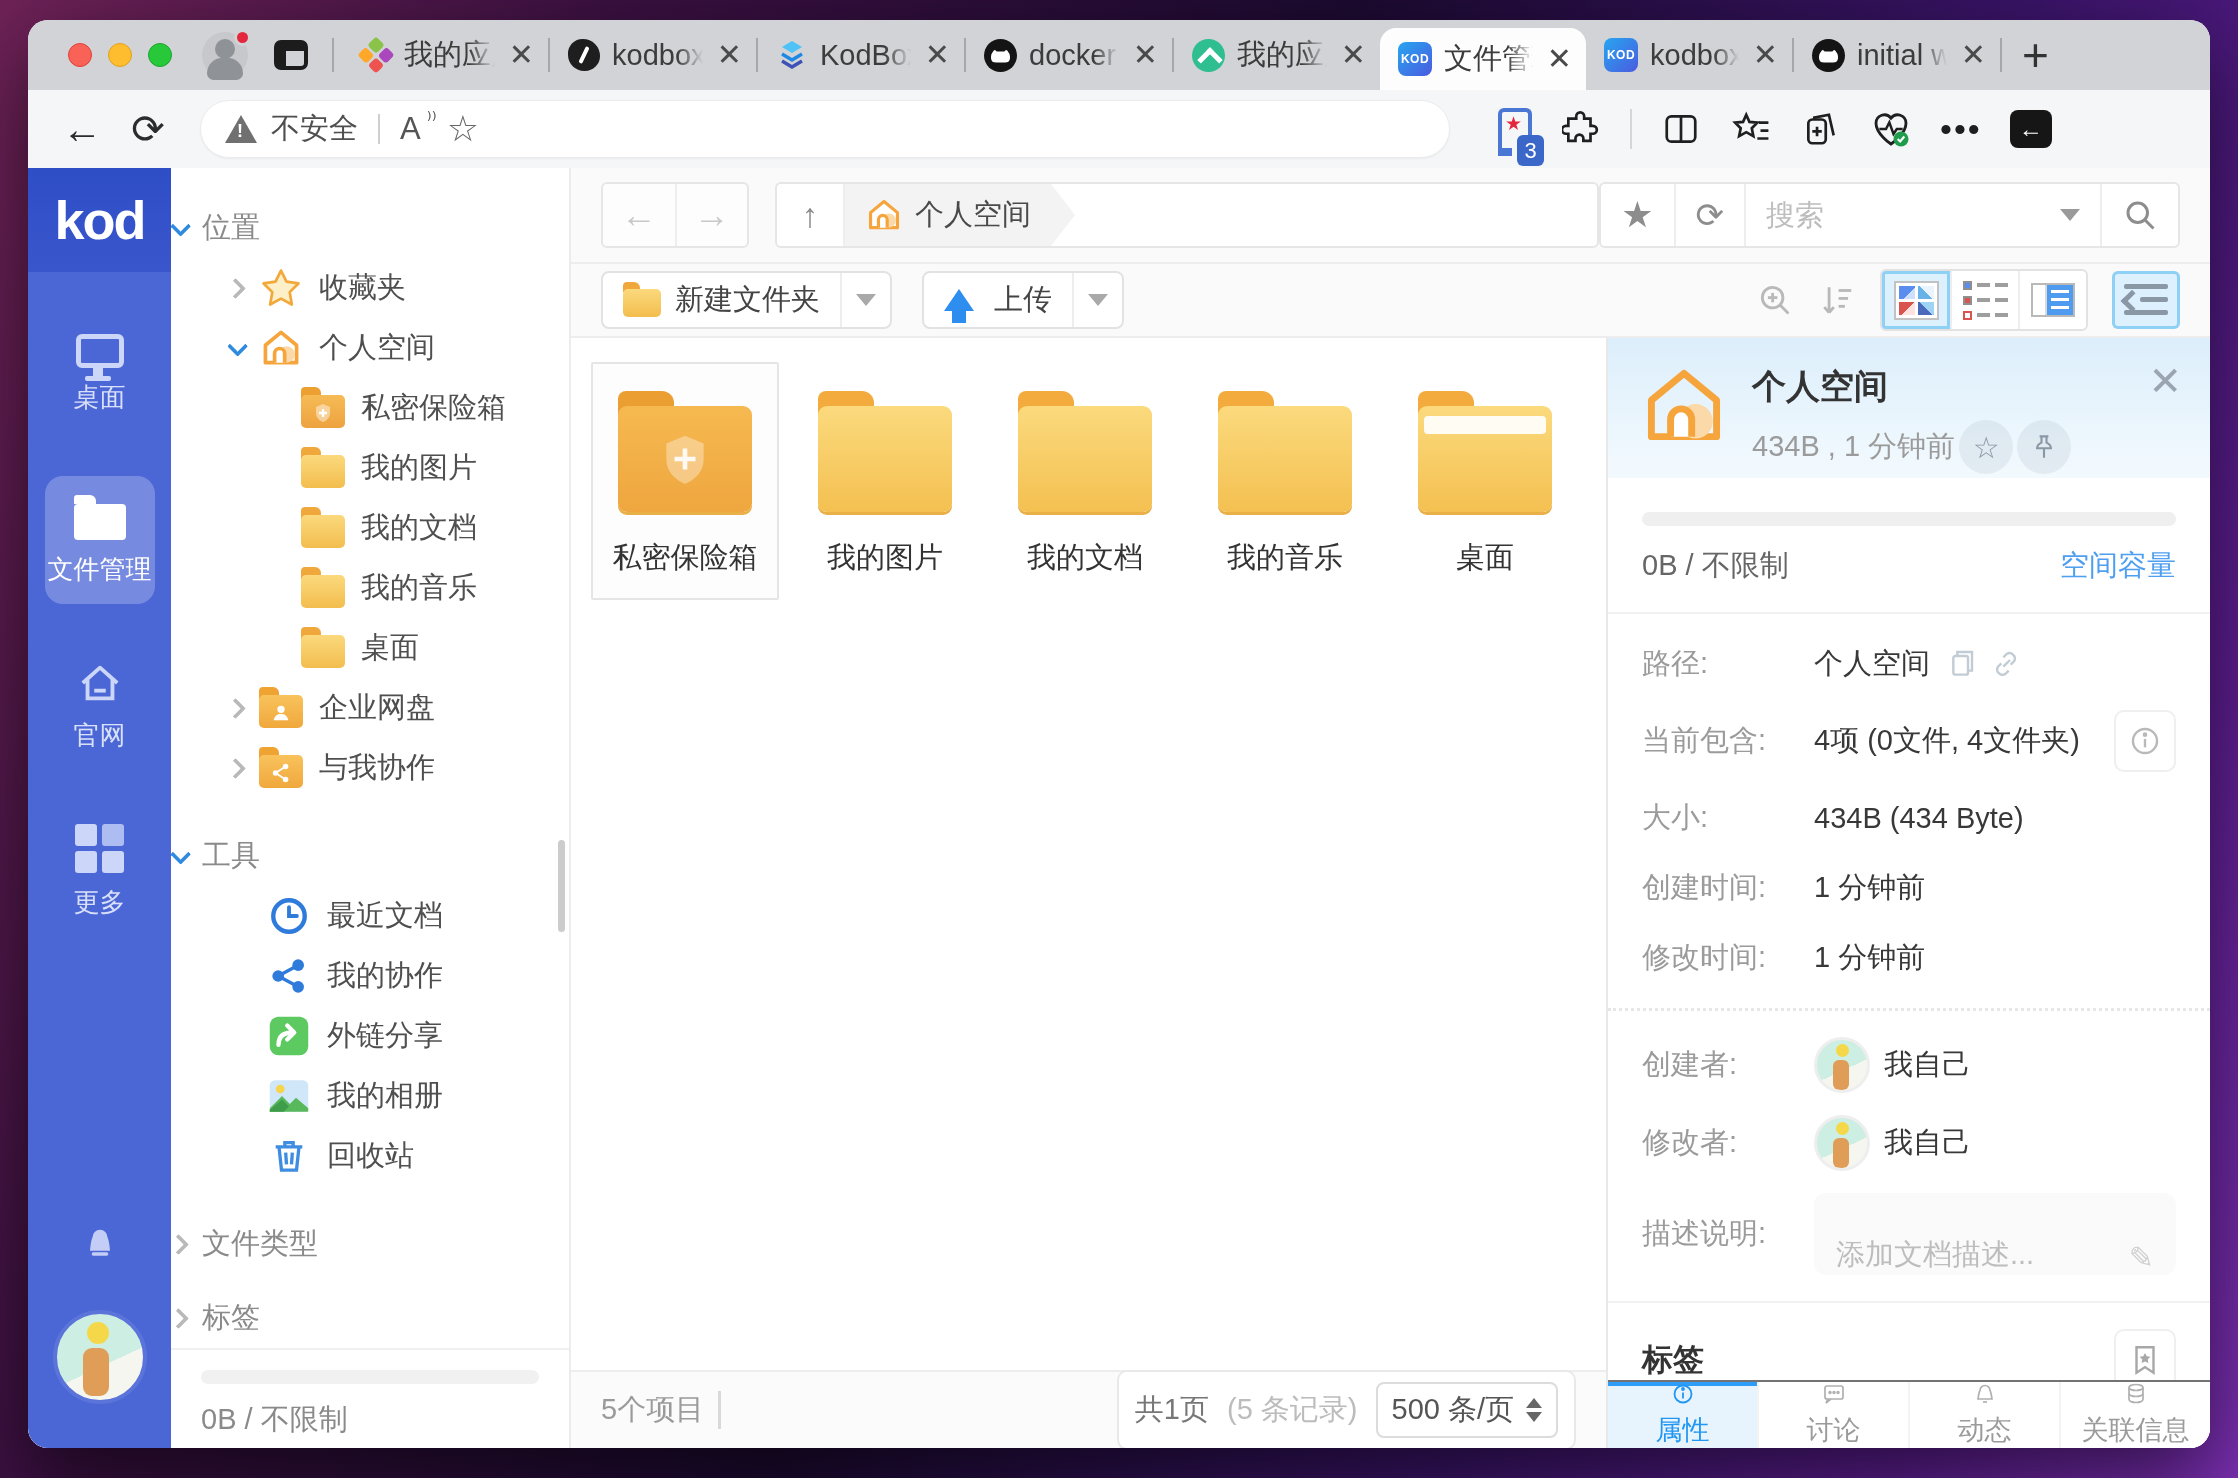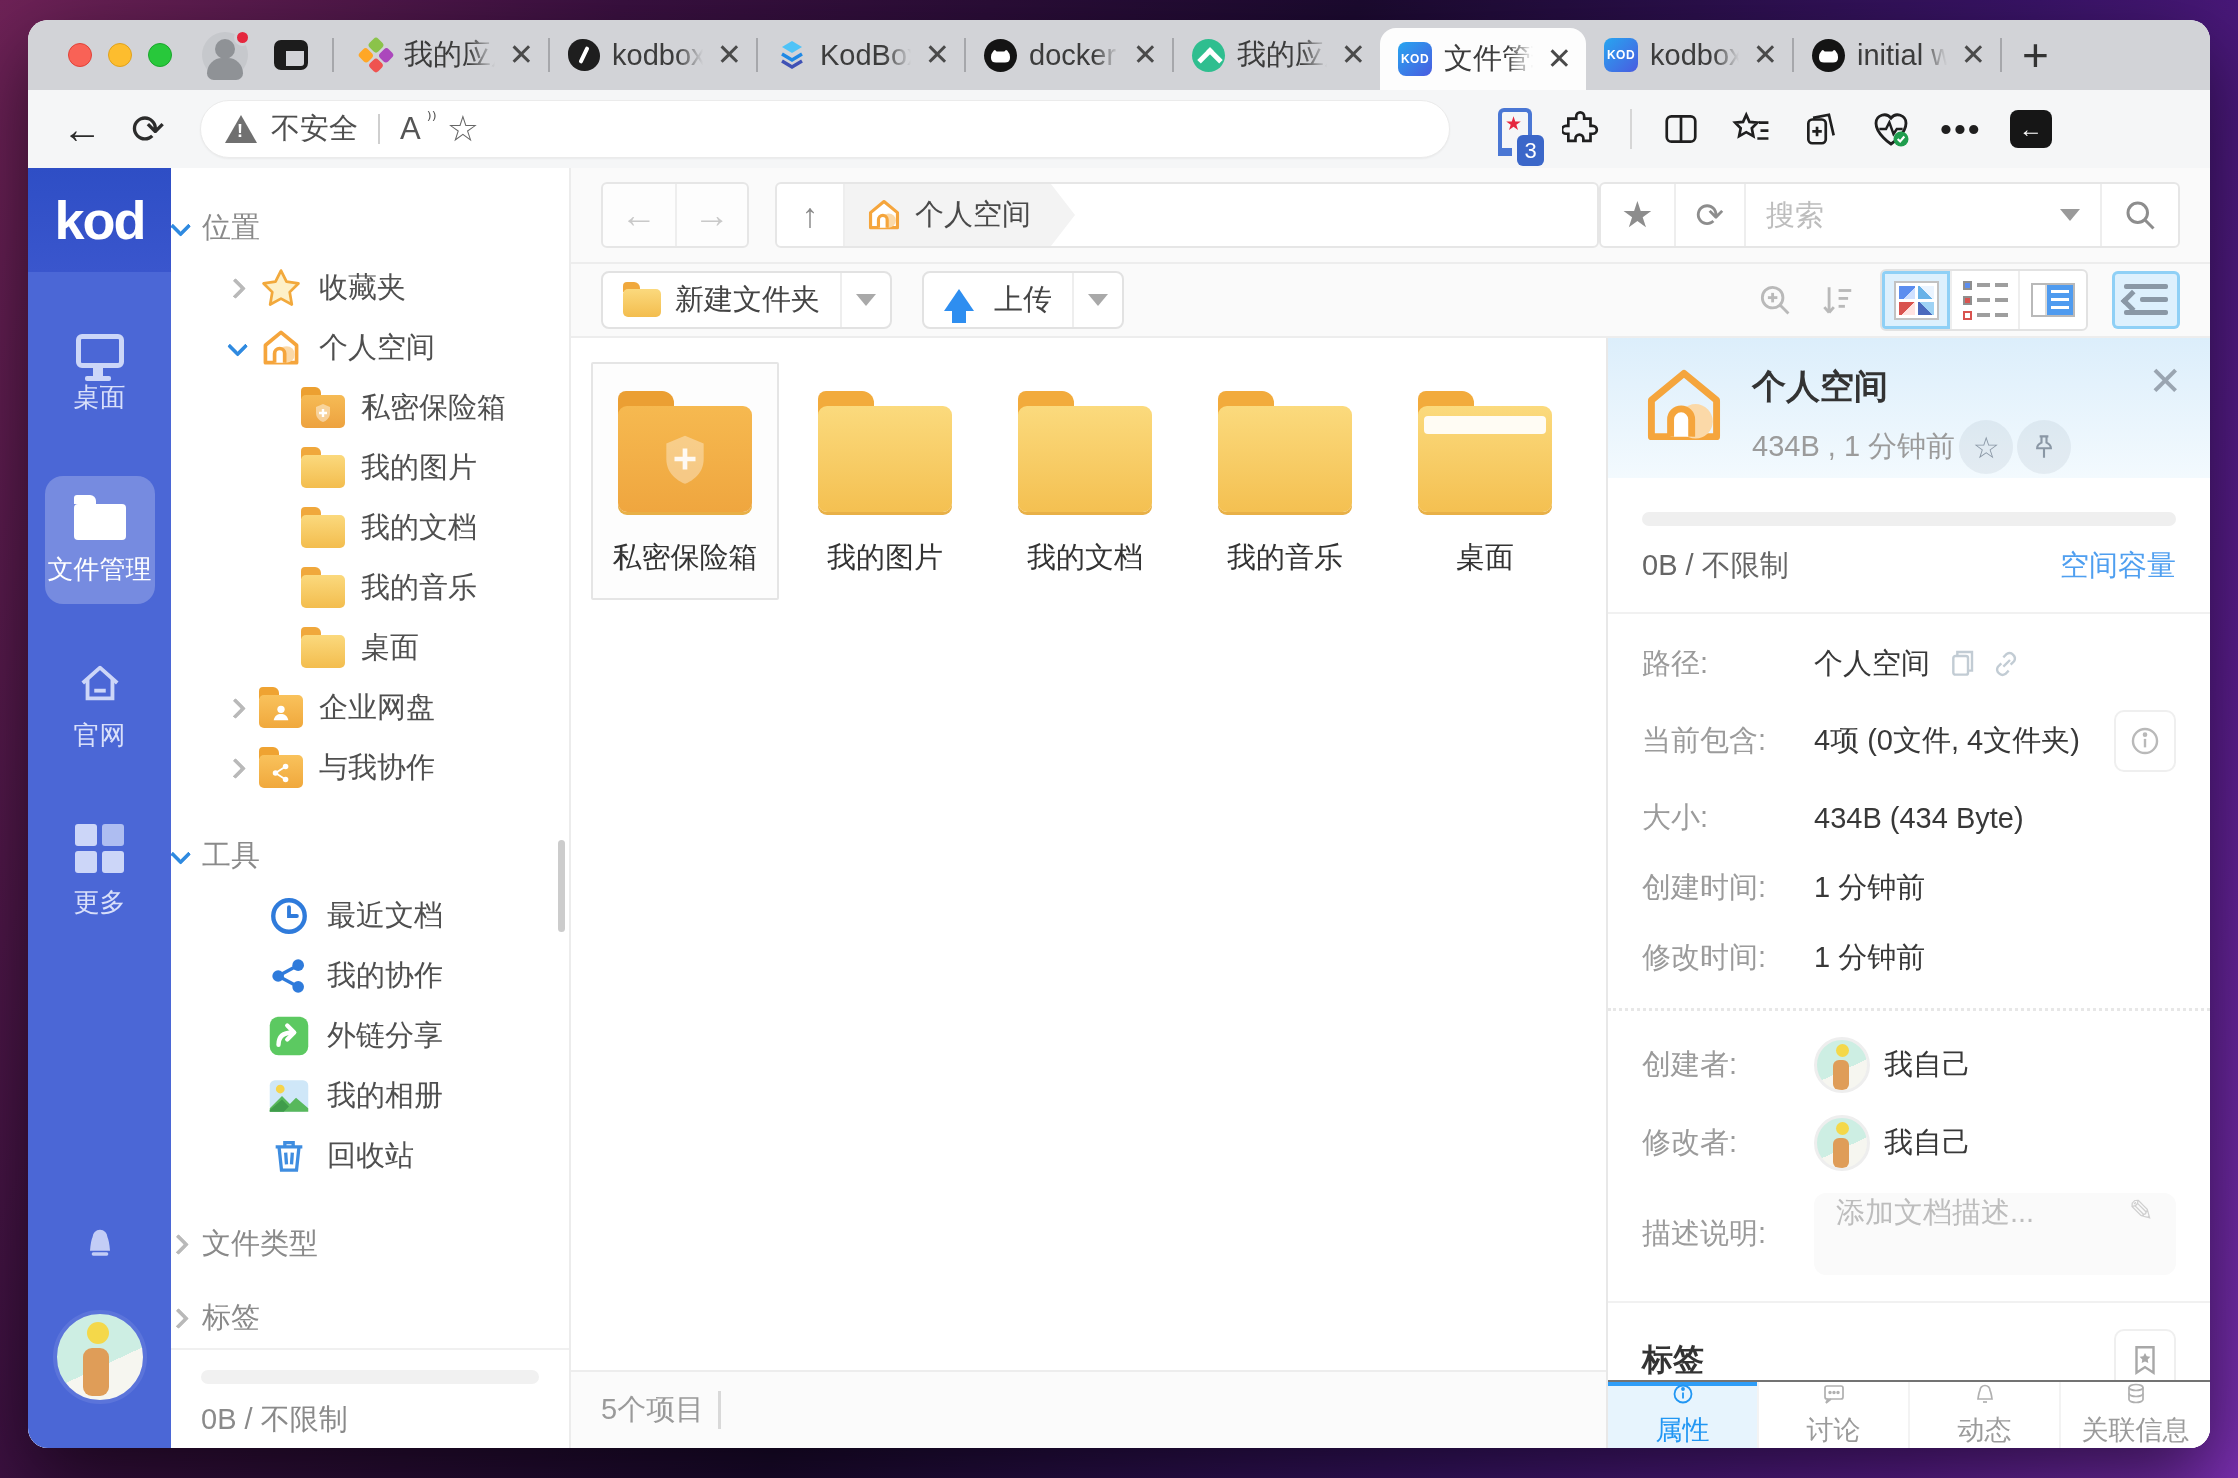--- a/index.html
+++ b/index.html
@@ -213,21 +213,21 @@
   .hr.dotted{border-top:3px dotted #e7e7e7}
   .drow{display:flex;align-items:center;margin-bottom:22px;min-height:48px}
   .dlabel{width:172px;flex:none;font-size:29px;color:#9b9b9b}
   .dval{font-size:29px;color:#383838;display:flex;align-items:center;gap:14px;flex:1}
   .ginline{color:#c2ccd4}
   .infobtn{margin-left:auto;width:62px;height:62px;border:2px solid #efefef;border-radius:10px;display:flex;align-items:center;justify-content:center;color:#b9b9b9}
   .miniava{width:56px;height:56px;border-radius:50%;position:relative;overflow:hidden;border:3px solid #eee;flex:none;
     background:linear-gradient(155deg,#cdeee3 0%,#cdeee3 58%,#f6f6f0 58%)}
   .miniava::before{content:"";position:absolute;left:16px;top:20px;width:16px;height:30px;background:#df9d58;border-radius:6px}
   .miniava::after{content:"";position:absolute;left:19px;top:4px;width:13px;height:13px;border-radius:50%;background:#f4d84a}
-  .descbox{flex:1;height:82px;background:#fafafa;border-radius:12px;display:flex;align-items:flex-start;padding:0 22px;gap:12px}
+  .descbox{flex:1;height:82px;background:#fafafa;border-radius:12px;display:flex;align-items:flex-end;padding:0 22px;gap:12px}
   .descph{font-size:29px;color:#bdbdbd;flex:1}
   .pencil{color:#cfcfcf;font-size:30px}
   .tagrow{display:flex;align-items:center;margin-top:2px}
   .tagtitle{font-size:31px;font-weight:700;color:#333}
   .tagbtn{margin-left:auto;width:62px;height:62px;border:2px solid #efefef;border-radius:10px;display:flex;align-items:center;justify-content:center}
   .rtabs{height:68px;border-top:2px solid #737373;display:flex;flex:none}
   .rtab{flex:1;display:flex;flex-direction:column;align-items:center;justify-content:center;gap:6px;color:#9b9b9b;font-size:27px}
   .rtab + .rtab{border-left:2px solid #f3f3f3}
   .rtab.active{background:#e7f4fd;color:#2196f3;box-shadow:inset 0 4px 0 #2e9df7}
   svg{display:block}
@@ -731,20 +731,31 @@
                   <span class="ftab"></span>
                   <span class="strip"></span>
                   <span class="fbod"></span>
                 </span>
               <span class="fname">桌面</span>
             </div>
           </div>
           <div class="statusbar">
             <span class="scount">5个项目</span>
             <span class="scursor"></span>
+            <div class="pager">
+              <span class="pgtext">共1页</span>
+              <span class="pgtext pgrec">(5 条记录)</span>
+              <span class="perpage">
+                <span>500 条/页</span>
+                <span class="spinner">
+                    <b></b>
+                    <b></b>
+                  </span>
+              </span>
+            </div>
           </div>
         </div>
 
         <aside class="rpanel">
           <div class="rhead">
             <svg viewBox="0 0 48 48" width="92" height="92">
                 <path d="M7 21L24 7l17 14v19H7z" fill="none" stroke="#f5a53c" stroke-width="3.6" stroke-linejoin="round"></path>
                 <circle cx="30" cy="32" r="9" fill="#fbd9a8"></circle>
                 <path d="M17 40V31a5.5 5.5 0 0 1 11 0v9" fill="#fff" stroke="#f5a53c" stroke-width="3.6"></path>
               </svg>

